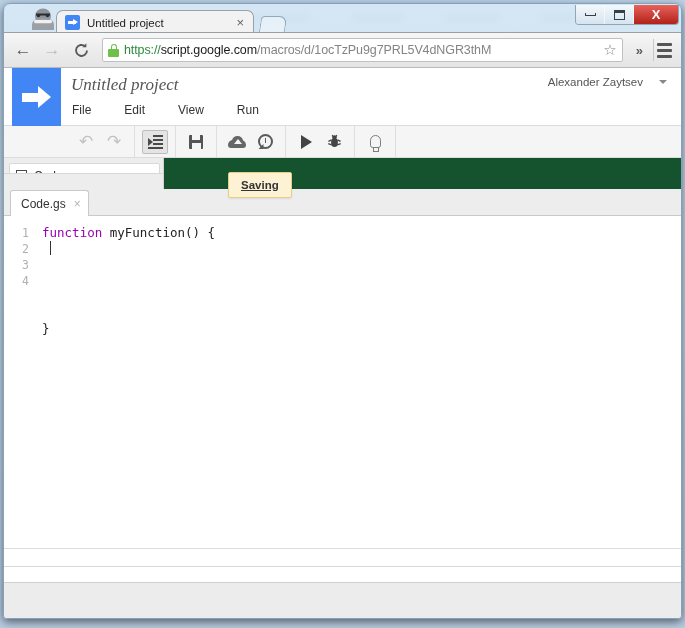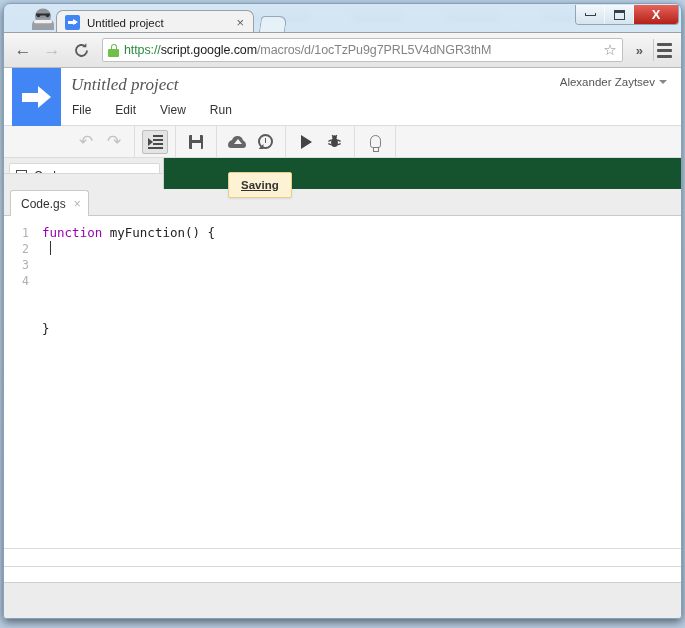--- a/index.html
+++ b/index.html
@@ -247,21 +247,21 @@
     position: absolute;
     left: 67px; top: 7px;
     font-size: 17px;
     font-style: italic;
     color: #555;
     font-family: "Liberation Serif", serif;
   }
   #menubar {
     position: absolute;
     left: 65px; top: 33px;
-    display: flex; gap: 18px;
+    display: flex; gap: 27px;
   }
   .menu-item {
     font-size: 12px; color: #333;
     padding: 2px 3px;
   }
   #notification {
     position: absolute;
     left: 224px; top: 104px;
     z-index: 5;
     background: #fdf3d4;
@@ -275,21 +275,21 @@
     box-shadow: 0 1px 2px rgba(0,0,0,.08);
   }
   #notification .dismiss {
     text-decoration: underline;
     color: #333; font-weight: bold;
   }
   #user-area {
     position: absolute;
     right: 14px; top: 8px;
     font-size: 11.5px; color: #555;
-    display: flex; align-items: center; gap: 4px;
+    display: flex; align-items: center; gap: 16px;
   }
   .caret-down {
     width: 0; height: 0;
     border-left: 4px solid transparent;
     border-right: 4px solid transparent;
     border-top: 4px solid #888;
   }
   #share-btn {
     position: absolute;
     right: 14px; top: 25px;

